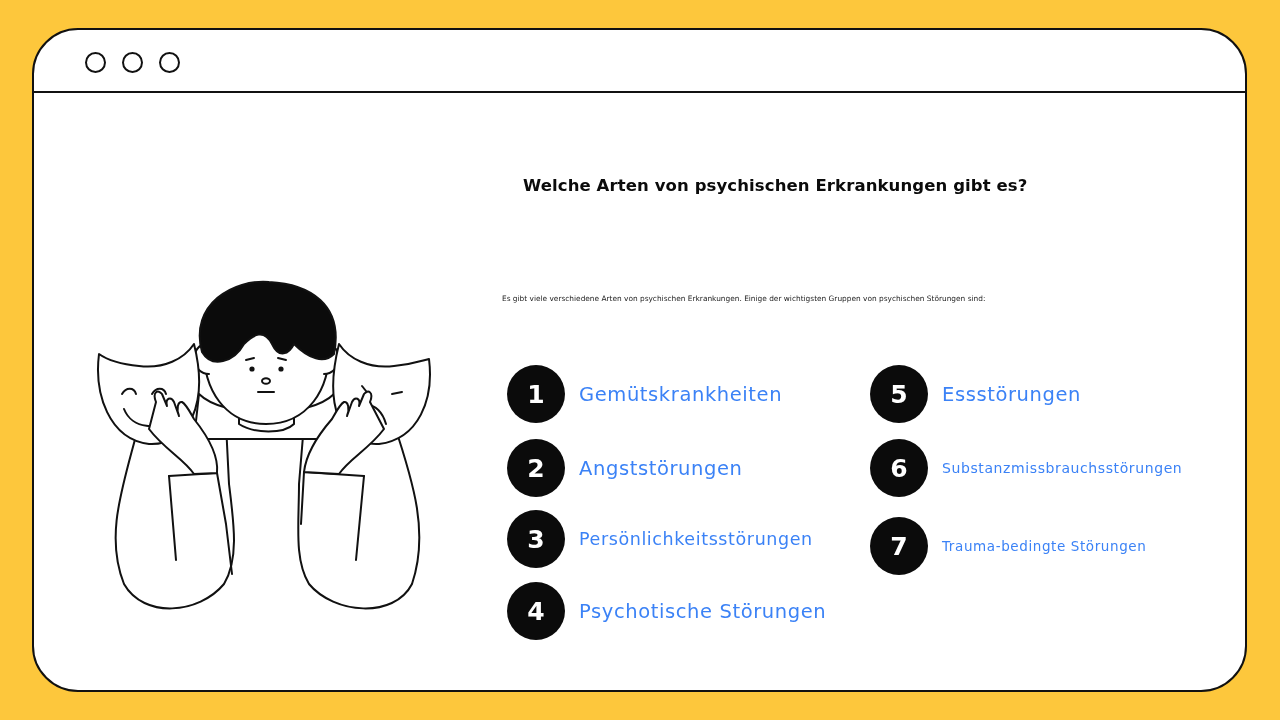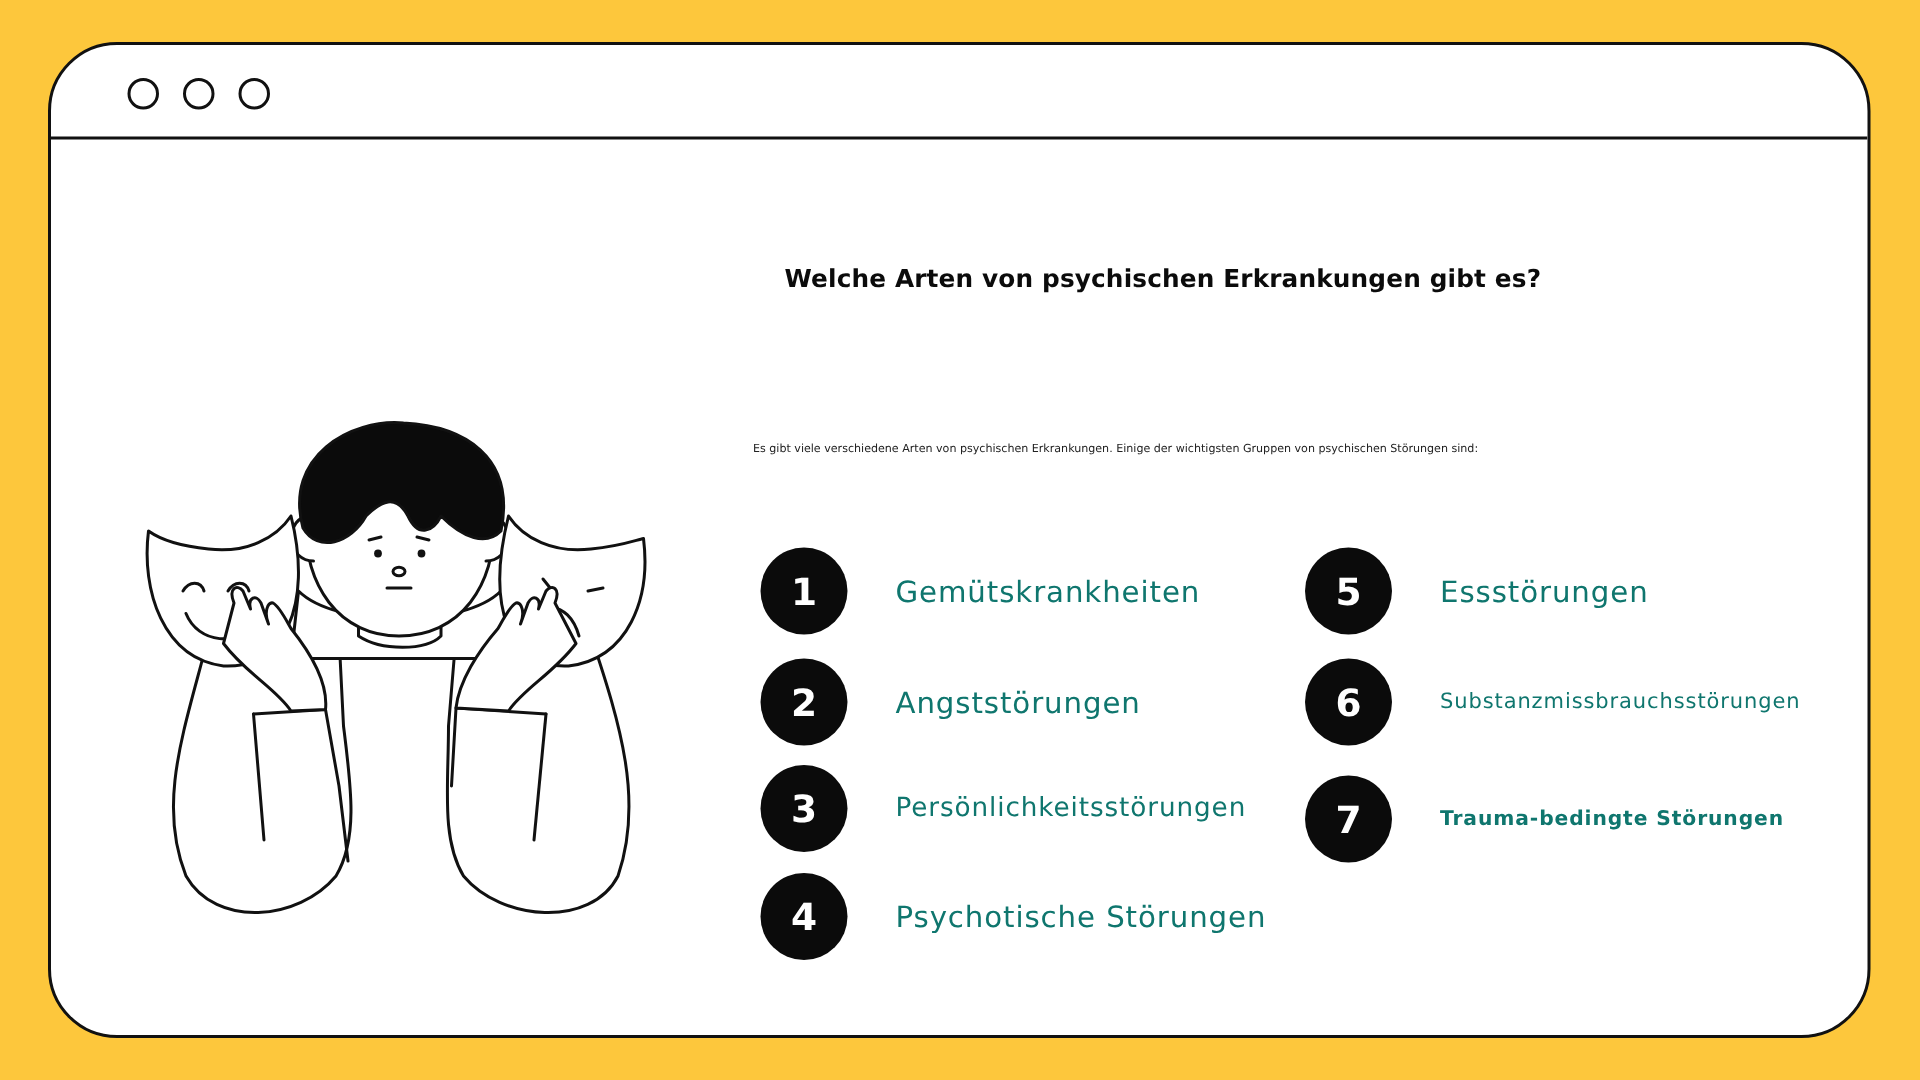--- a/index.html
+++ b/index.html
@@ -43,28 +43,28 @@
   }
   .item { position: absolute; display: flex; align-items: center; }
   .num {
     width: 58px; height: 58px; border-radius: 50%;
     background: #0b0b0b; color: #fff;
     display: flex; align-items: center; justify-content: center;
     font-family: "DejaVu Sans", sans-serif; font-weight: bold; font-size: 25px;
     flex: 0 0 auto;
   }
   .label {
-    margin-left: 32px;
-    font-family: "DejaVu Sans", sans-serif; color: #0f766e;
+    margin-left: 14px;
+    font-family: "DejaVu Sans", sans-serif; color: #3b82f6;
     white-space: nowrap; letter-spacing: 0.6px;
   }
   .lg { font-size: 19.5px; }
   .md { font-size: 17.5px; }
   .sm { font-size: 14px; }
-  .xs { font-size: 13.5px; font-weight: bold; }
+  .xs { font-size: 13.5px; }
 </style>
 </head>
 <body>
 
 <div class="window">
   <div class="titlebar">
     <span class="dot" style="left:51px"></span>
     <span class="dot" style="left:88px"></span>
     <span class="dot" style="left:125px"></span>
   </div>

